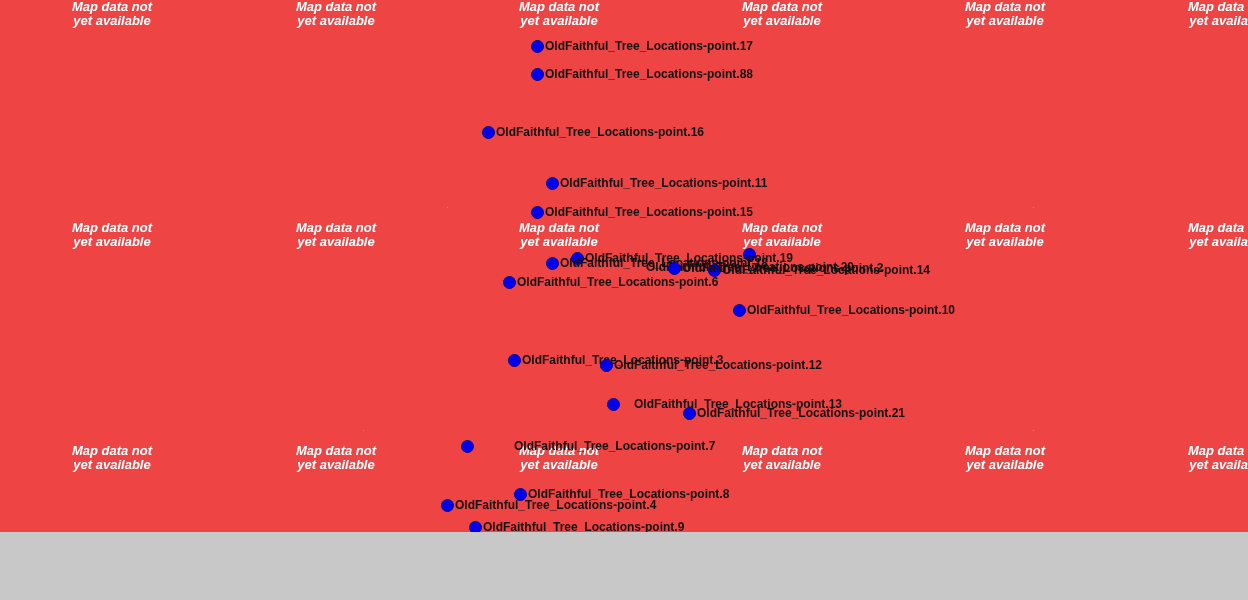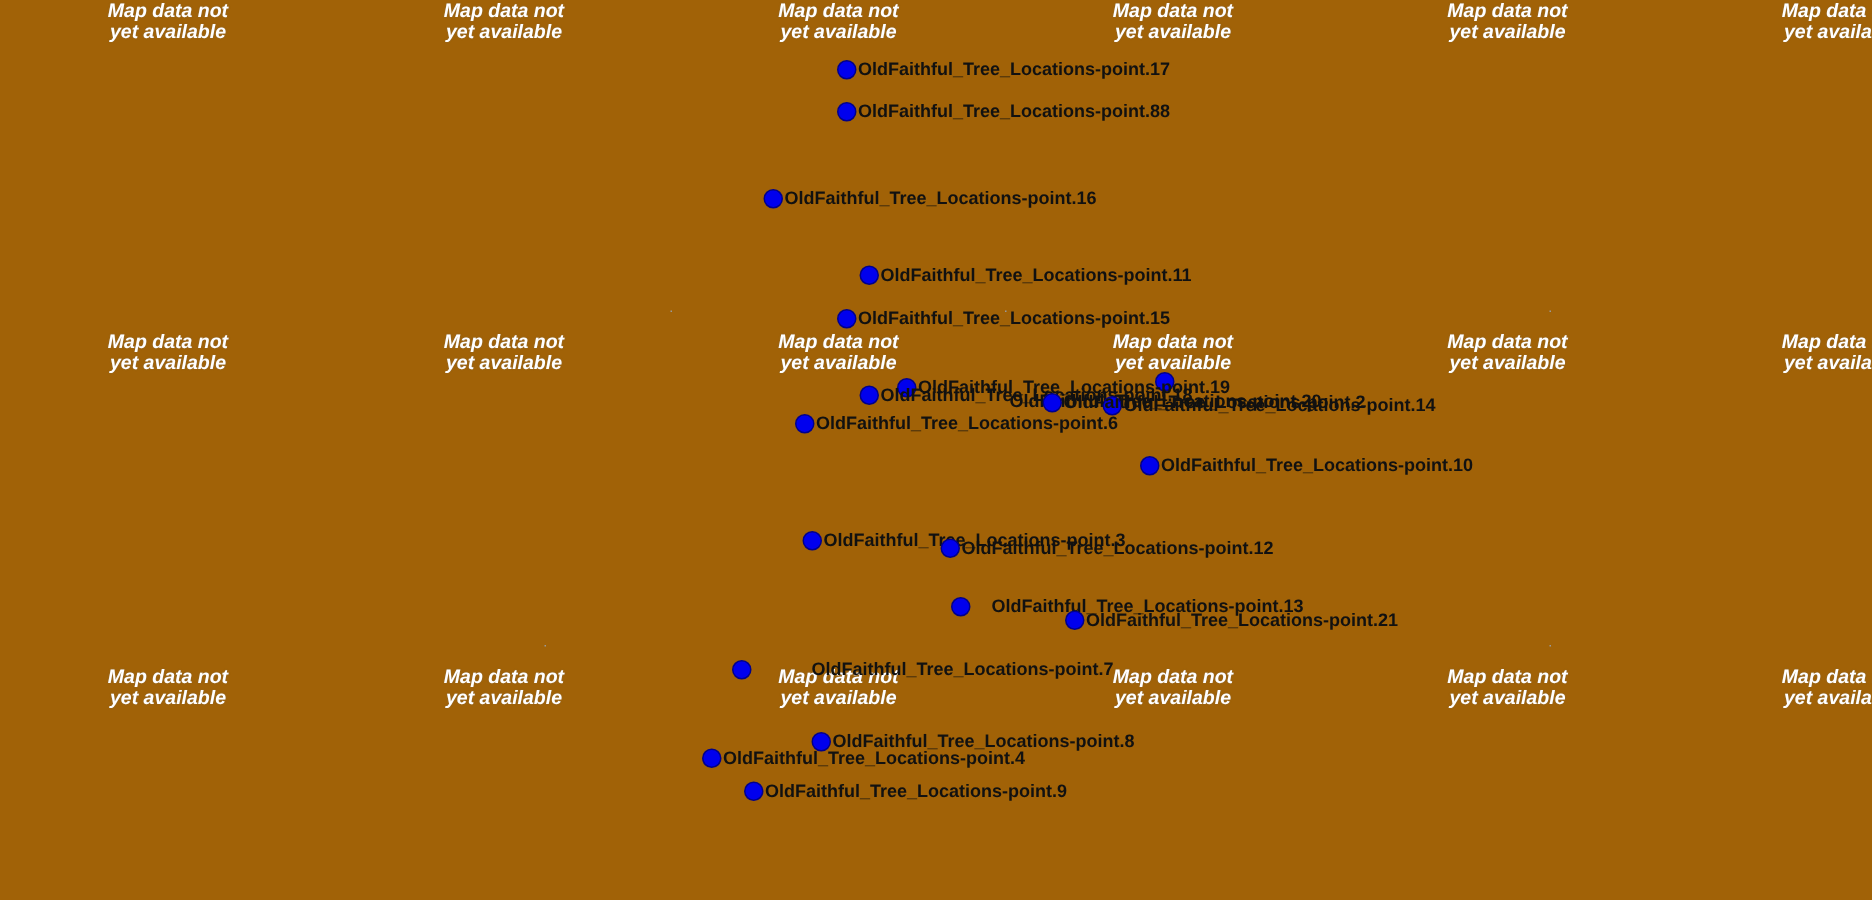--- a/index.html
+++ b/index.html
@@ -3,22 +3,22 @@
 <meta charset="utf-8">
 <style>
   html, body {
     margin: 0;
     padding: 0;
     background: #c8c8c8;
   }
   #map {
     position: relative;
     width: 1248px;
-    height: 600px;
-    background: #a16207;
+    height: 532px;
+    background: #ef4444;
     overflow: hidden;
     font-family: "Liberation Sans", sans-serif;
   }
   .tile-msg {
     position: absolute;
     color: #ffffff;
     font-family: "Liberation Sans", sans-serif;
     font-style: italic;
     font-weight: bold;
     font-size: 13px;
@@ -33,21 +33,20 @@
     position: absolute;
     width: 1px;
     height: 1px;
     background: #9a9a9a;
   }
   .marker {
     position: absolute;
     display: flex;
     align-items: center;
     white-space: nowrap;
-    margin-left: 27px;
   }
   .marker-dot {
     width: 13px;
     height: 13px;
     border-radius: 50%;
     background: #0000ee;
     border: 1px solid #00008b;
     box-sizing: border-box;
     flex: 0 0 auto;
   }

